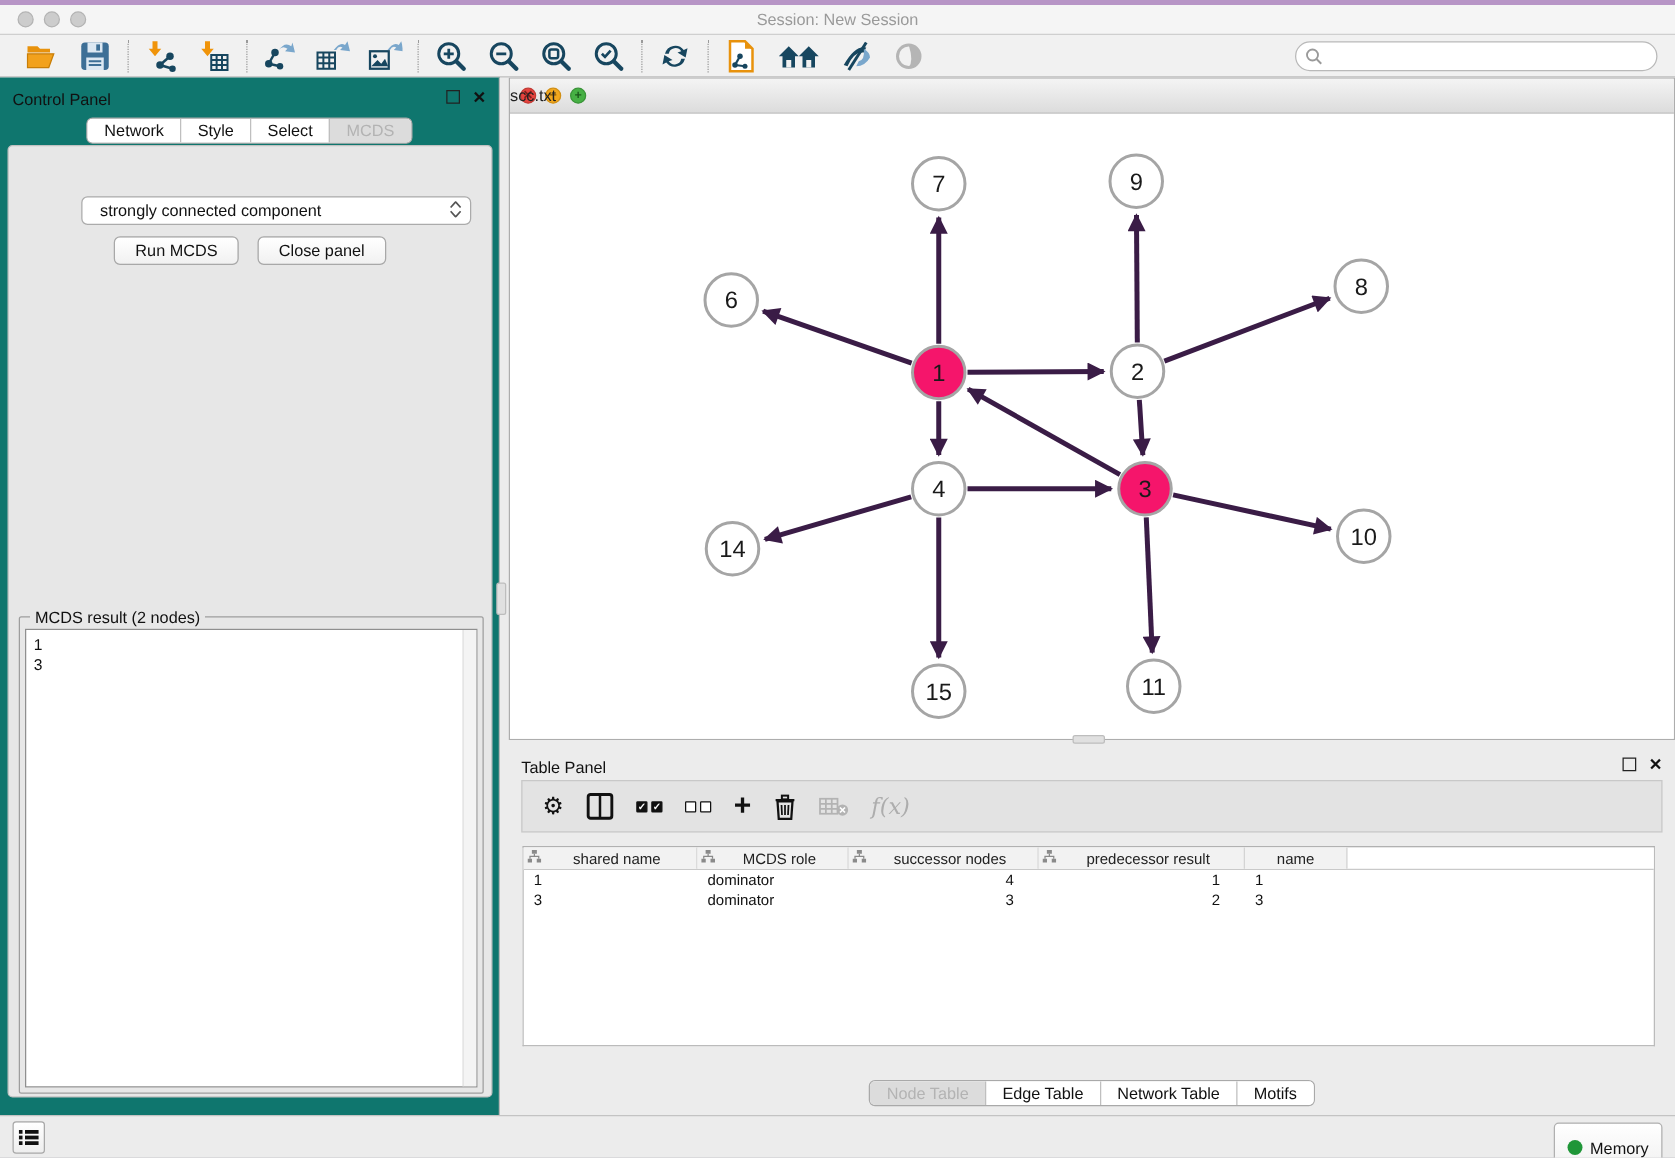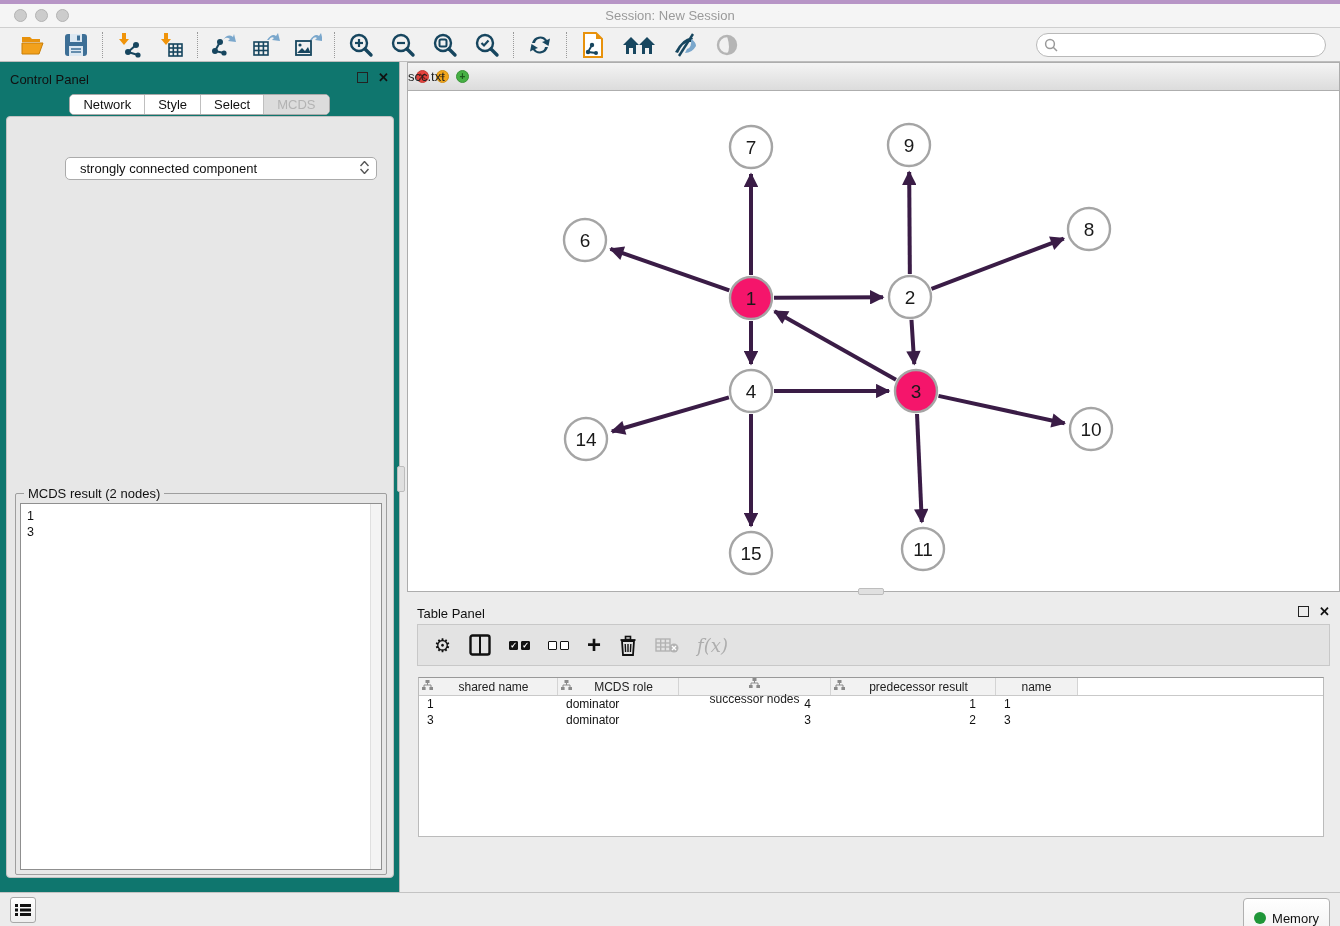--- a/index.html
+++ b/index.html
@@ -288,20 +288,24 @@
       <div class="combo">
         <span>strongly connected component</span>
         <span class="combo-arrows">
           <svg width="9" height="6" viewBox="0 0 9 6">
               <path d="M0.5 5 L4.5 0.5 L8.5 5" fill="none" stroke="#555" stroke-width="1.4"></path>
             </svg>
           <svg width="9" height="6" viewBox="0 0 9 6">
               <path d="M0.5 1 L4.5 5.5 L8.5 1" fill="none" stroke="#555" stroke-width="1.4"></path>
             </svg>
         </span>
+      </div>
+      <div class="btn-row">
+        <button class="pbtn">Run MCDS</button>
+        <button class="pbtn">Close panel</button>
       </div>
       <div class="result-group">
         <div class="result-legend">MCDS result (2 nodes)</div>
         <div class="result-area" id="result-area">1
 3</div>
         <div class="result-scroll"></div>
       </div>
     </div>
   </div>
 
@@ -455,21 +459,21 @@
             <span><svg width="11" height="11" viewBox="0 0 11 11">
                 <g fill="#8a8a8a">
                   <rect x="3.5" y="0" width="4" height="3"></rect>
                   <rect x="0" y="7" width="3.6" height="3"></rect>
                   <rect x="7.4" y="7" width="3.6" height="3"></rect>
                 </g>
                 <path d="M5.5 3 v2 M2 7 v-2 h7 v2" stroke="#8a8a8a" fill="none" stroke-width="1"></path>
               </svg></span>
             <span class="hlabel">MCDS role</span>
           </div>
-          <div class="dt-hcell" style="width: 152px; flex-direction: column;">
+          <div class="dt-hcell" style="width: 152px;">
             <span><svg width="11" height="11" viewBox="0 0 11 11">
                 <g fill="#8a8a8a">
                   <rect x="3.5" y="0" width="4" height="3"></rect>
                   <rect x="0" y="7" width="3.6" height="3"></rect>
                   <rect x="7.4" y="7" width="3.6" height="3"></rect>
                 </g>
                 <path d="M5.5 3 v2 M2 7 v-2 h7 v2" stroke="#8a8a8a" fill="none" stroke-width="1"></path>
               </svg></span>
             <span class="hlabel">successor nodes</span>
           </div>
@@ -498,20 +502,28 @@
           </div>
           <div class="dt-row">
             <div class="dt-cell" style="width: 139px; text-align: left; padding: 0px 0px 0px 8px;">3</div>
             <div class="dt-cell" style="width: 121px; text-align: left; padding: 0px 0px 0px 8px;">dominator</div>
             <div class="dt-cell" style="width: 152px; text-align: right; padding: 0px 20px 0px 0px;">3</div>
             <div class="dt-cell" style="width: 165px; text-align: right; padding: 0px 20px 0px 0px;">2</div>
             <div class="dt-cell" style="width: 82px; text-align: left; padding: 0px 0px 0px 8px;">3</div>
           </div>
         </div>
     </div>
+    <div class="tp-tabs-row">
+      <div class="seg-tabs" id="tp-tabs">
+          <div class="seg sel">Node Table</div>
+          <div class="seg">Edge Table</div>
+          <div class="seg">Network Table</div>
+          <div class="seg">Motifs</div>
+        </div>
+    </div>
   </div>
 
   <div class="statusbar">
     <div class="list-btn">
       <svg width="16" height="14" viewBox="0 0 16 14">
           <g fill="#111">
             <rect x="0" y="1" width="3" height="3"></rect>
             <rect x="5" y="1" width="11" height="3"></rect>
             <rect x="0" y="5.5" width="3" height="3"></rect>
             <rect x="5" y="5.5" width="11" height="3"></rect>

